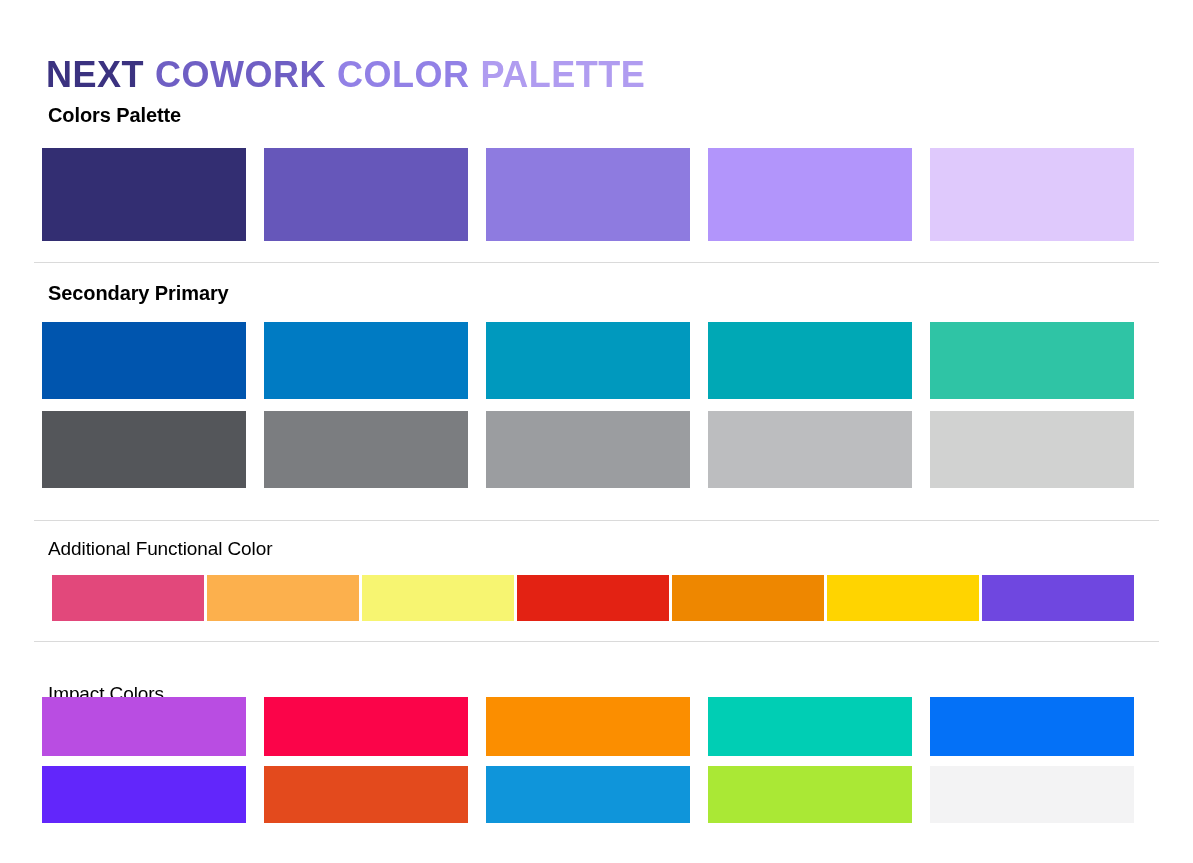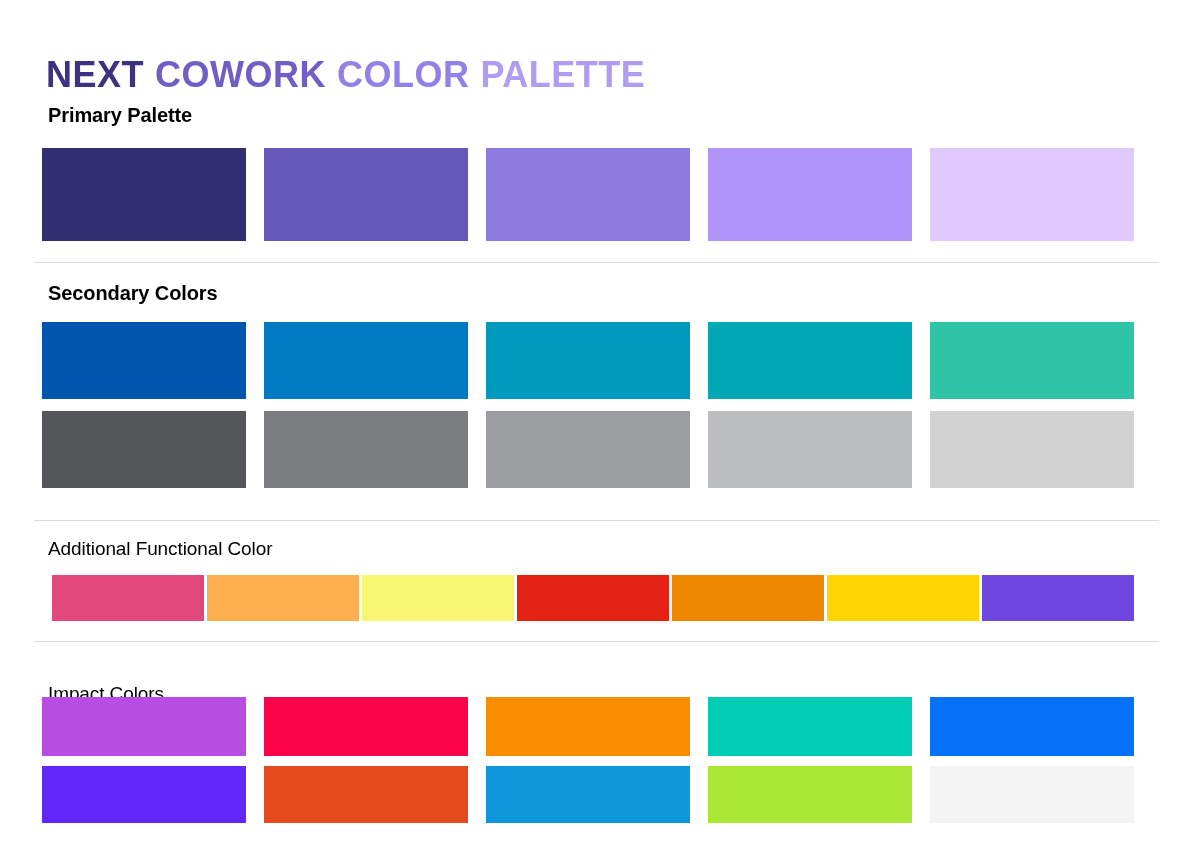--- a/index.html
+++ b/index.html
@@ -100,32 +100,32 @@
 </style>
 </head>
 <body>
 
 <div class="page">
 
   <h1 class="title"><span class="w" style="color: rgb(59, 50, 128);">NEXT</span><span class="w" style="color: rgb(111, 95, 196);">COWORK</span><span class="w" style="color: rgb(146, 129, 230);">COLOR</span><span class="w" style="color: rgb(176, 156, 240);">PALETTE</span></h1>
 
   <div id="sections-root">
       <div class="section" style="top: 0px;">
-        <div class="sec-heading bold" style="top: 104px;">Primary Palette</div>
+        <div class="sec-heading bold" style="top: 104px;">Colors Palette</div>
         <div class="row row-5" style="top: 148px; height: 93px;">
           <div class="sw" style="background: rgb(51, 46, 114); height: 93px;"></div>
           <div class="sw" style="background: rgb(102, 87, 186); height: 93px;"></div>
           <div class="sw" style="background: rgb(142, 123, 224); height: 93px;"></div>
           <div class="sw" style="background: rgb(178, 149, 251); height: 93px;"></div>
           <div class="sw" style="background: rgb(223, 201, 252); height: 93px;"></div>
         </div>
       </div>
       <div class="section" style="top: 0px;">
         <div class="divider" style="top: 262px; background: rgb(218, 218, 218);"></div>
-        <div class="sec-heading bold" style="top: 282px;">Secondary Colors</div>
+        <div class="sec-heading bold" style="top: 282px;">Secondary Primary</div>
         <div class="row row-5" style="top: 322px; height: 77px;">
           <div class="sw" style="background: rgb(0, 85, 174); height: 77px;"></div>
           <div class="sw" style="background: rgb(0, 123, 195); height: 77px;"></div>
           <div class="sw" style="background: rgb(0, 153, 190); height: 77px;"></div>
           <div class="sw" style="background: rgb(0, 168, 181); height: 77px;"></div>
           <div class="sw" style="background: rgb(47, 196, 165); height: 77px;"></div>
         </div>
         <div class="row row-5" style="top: 411px; height: 77px;">
           <div class="sw" style="background: rgb(84, 86, 90); height: 77px;"></div>
           <div class="sw" style="background: rgb(123, 125, 128); height: 77px;"></div>

